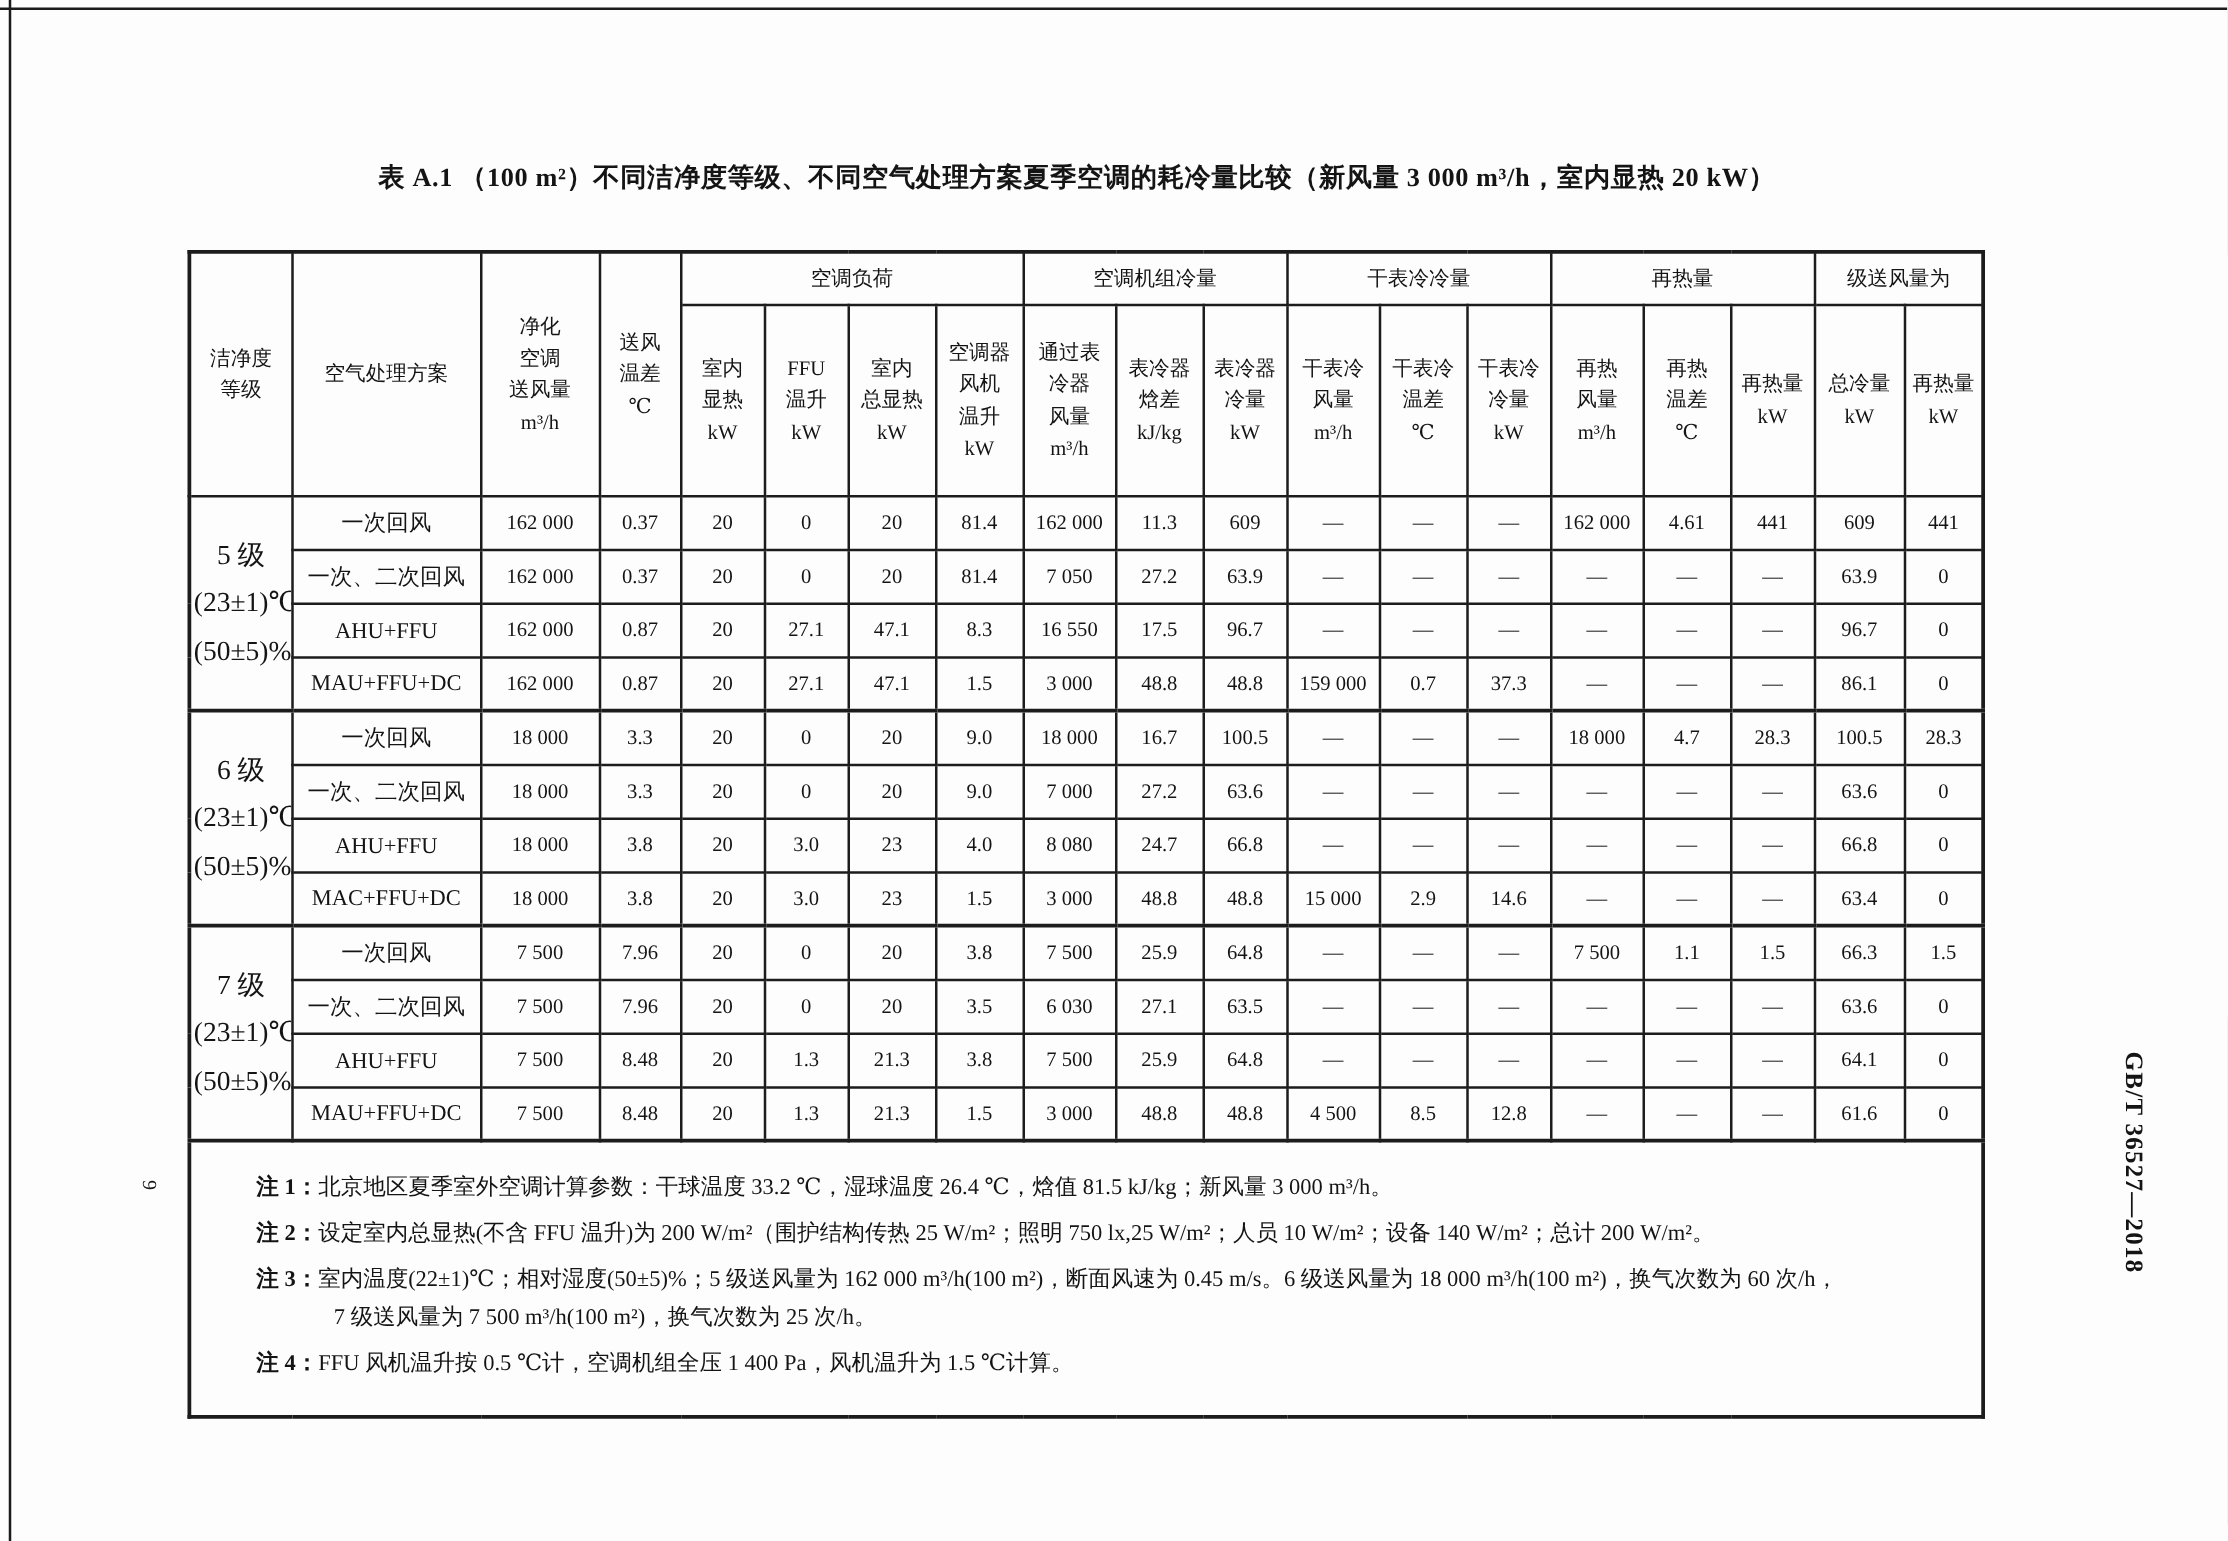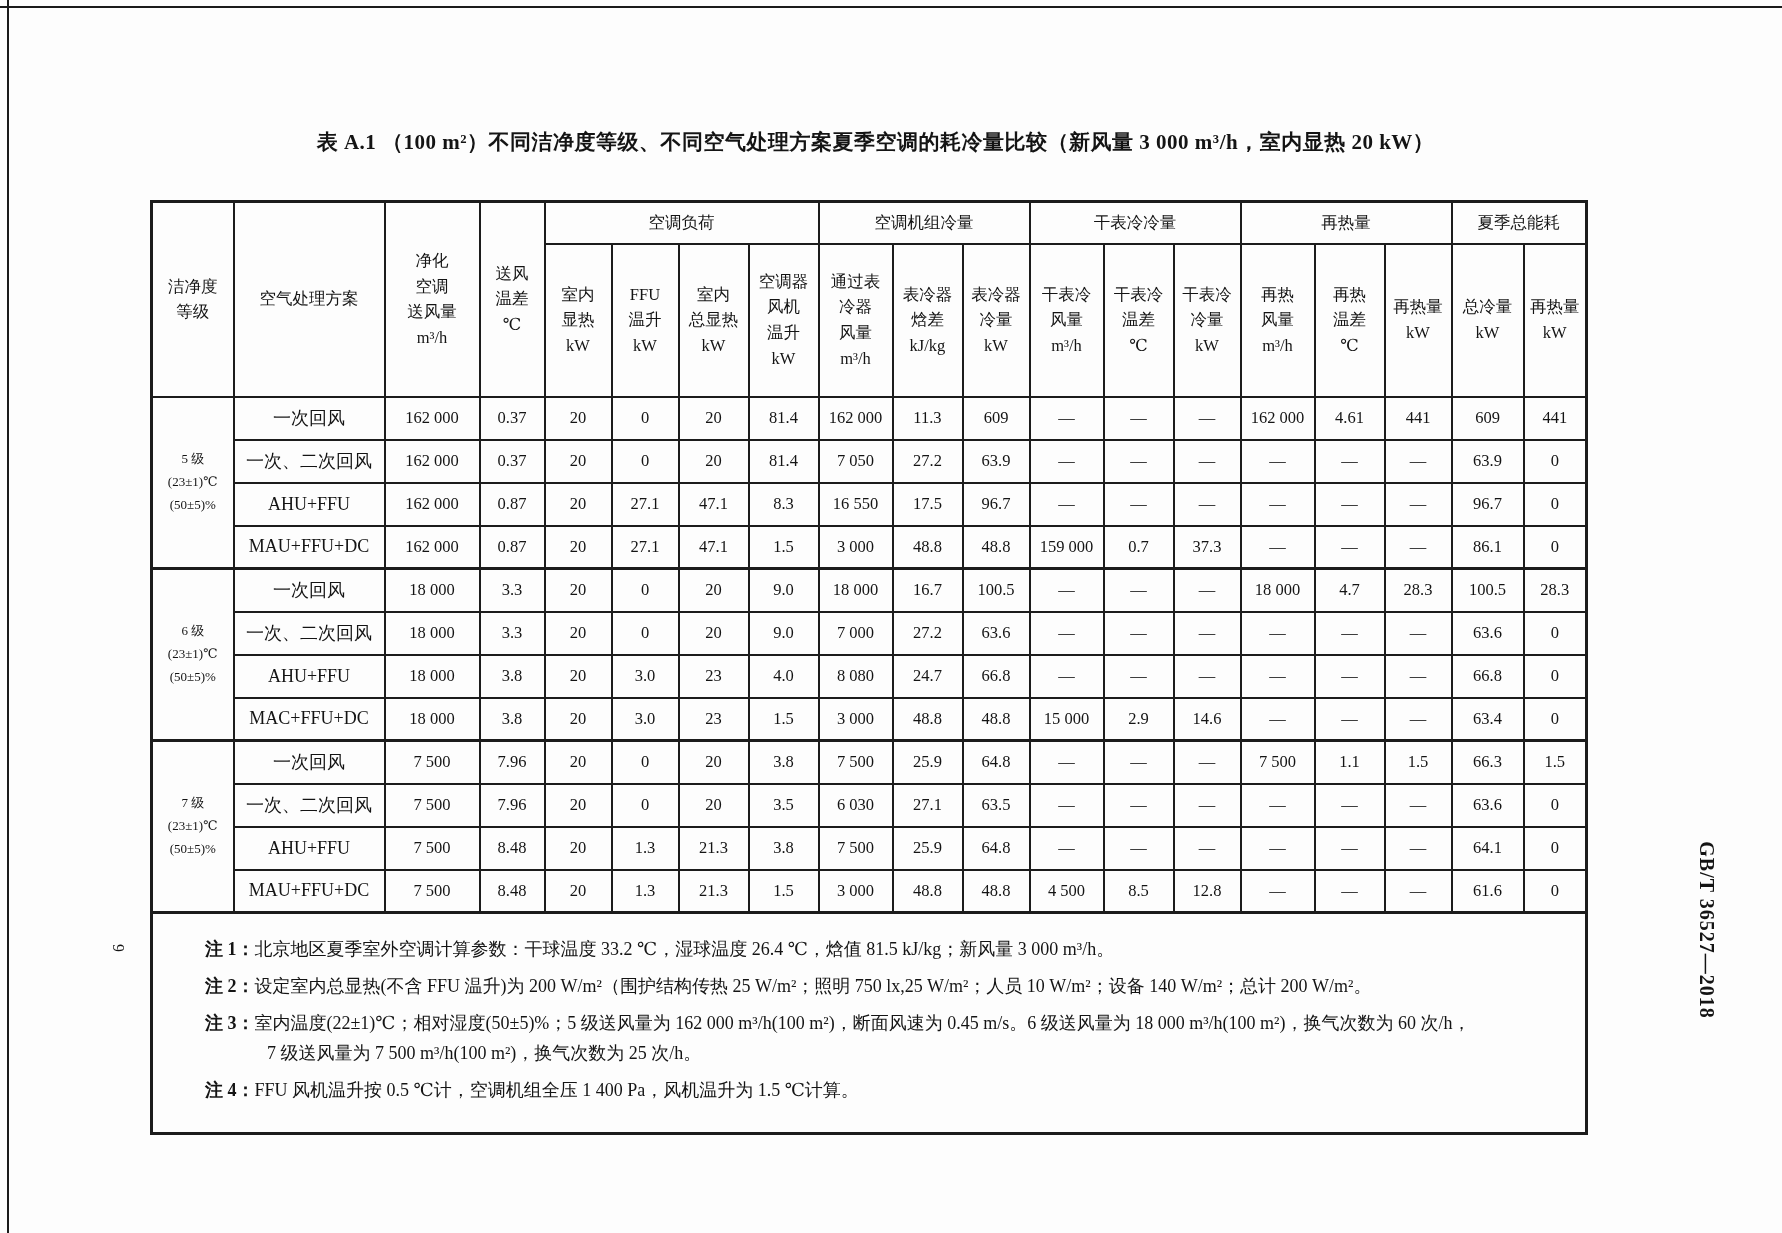--- a/index.html
+++ b/index.html
@@ -8,21 +8,21 @@
     width:1782px;height:1233px;
     background:#fdfdfd;
     overflow:hidden;
     font-family:"Liberation Serif","DejaVu Serif",serif;
     color:#141414;
   }
   .scan-border-top{position:absolute;left:0;top:6px;width:1782px;height:2px;background:#1b1b1b;}
   .scan-border-left{position:absolute;left:7px;top:0;width:2px;height:1233px;background:#1b1b1b;}
 
   .doc-title{
-    position:absolute;left:158px;top:128px;width:1435px;
+    position:absolute;left:144px;top:128px;width:1435px;
     text-align:center;font-size:21px;font-weight:bold;letter-spacing:0.5px;
     white-space:nowrap;
   }
 
   table.main{
     position:absolute;left:150px;top:200px;
     border-collapse:collapse;table-layout:fixed;width:1435px;
     font-size:16.5px;
   }
   table.main{border:3px solid #1c1c1c;}
@@ -32,21 +32,21 @@
     padding:0 2px;
     font-weight:normal;
     overflow:hidden;
   }
   .pre{white-space:pre-line;line-height:1.55;}
   thead tr.group-row{height:42px;}
   thead tr.sub-row{height:153px;}
   tbody tr{height:43px;}
   th.group-start, td.group-start{border-left-width:3px;}
   tbody tr.block-start td{border-top-width:3px;}
-  td.level-cell{white-space:pre-line;line-height:1.75;font-size:13px;}
+  td.level-cell{white-space:pre-line;line-height:1.75;font-size:22px;}
   td.scheme-cell{font-size:18px;}
 
   tr.notes-row td{
     border-top-width:3px;
     height:188px;
     text-align:left;vertical-align:top;
     padding:20px 30px 10px 52px;
   }
   .note{
     font-size:18px;line-height:30px;margin-bottom:7px;
@@ -106,21 +106,21 @@
 空调
 送风量
 m³/h</th>
         <th rowspan="2" class="pre">送风
 温差
 ℃</th>
         <th colspan="4" class="group-start">空调负荷</th>
         <th colspan="3" class="group-start">空调机组冷量</th>
         <th colspan="3" class="group-start">干表冷冷量</th>
         <th colspan="3" class="group-start">再热量</th>
-        <th colspan="2" class="group-start">夏季总能耗</th>
+        <th colspan="2" class="group-start">级送风量为</th>
       </tr>
       <tr class="sub-row">
         <th class="pre group-start">室内
 显热
 kW</th>
         <th class="pre">FFU
 温升
 kW</th>
         <th class="pre">室内
 总显热

